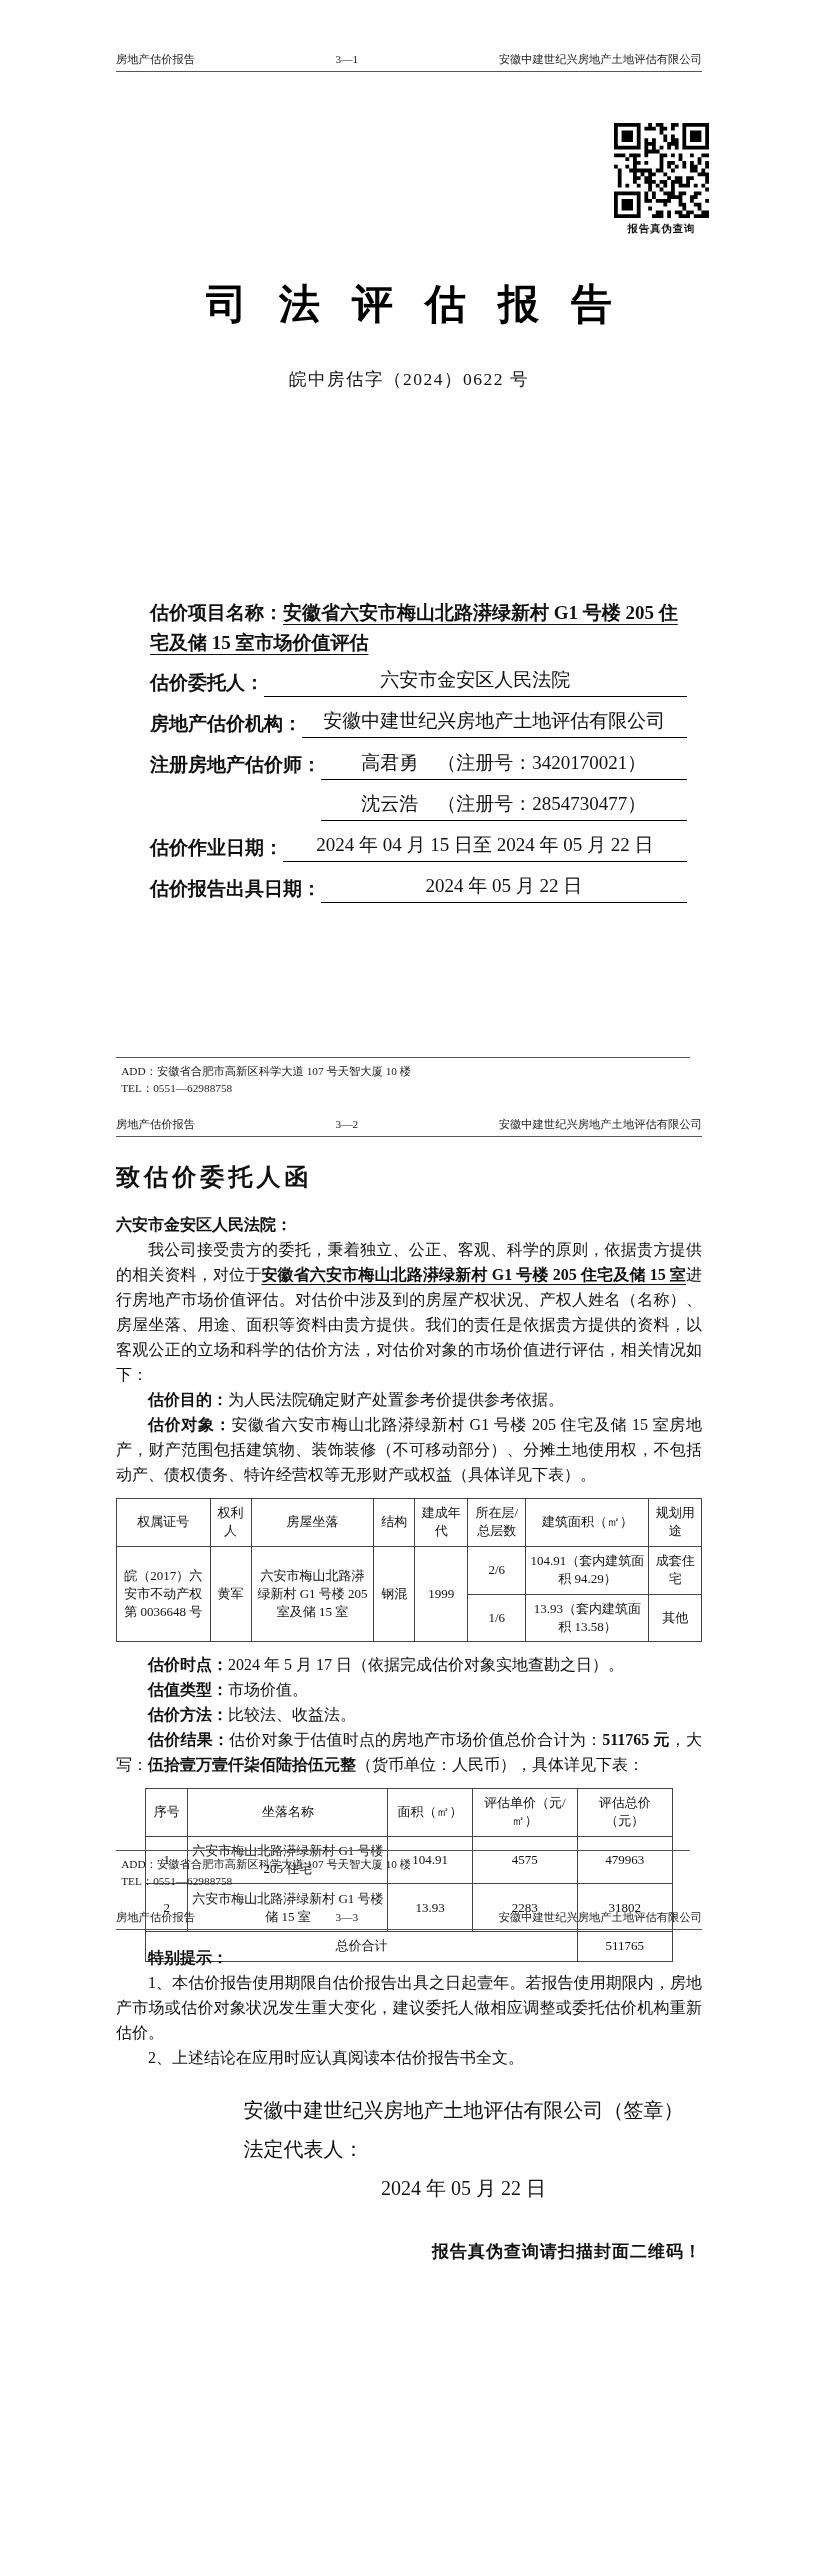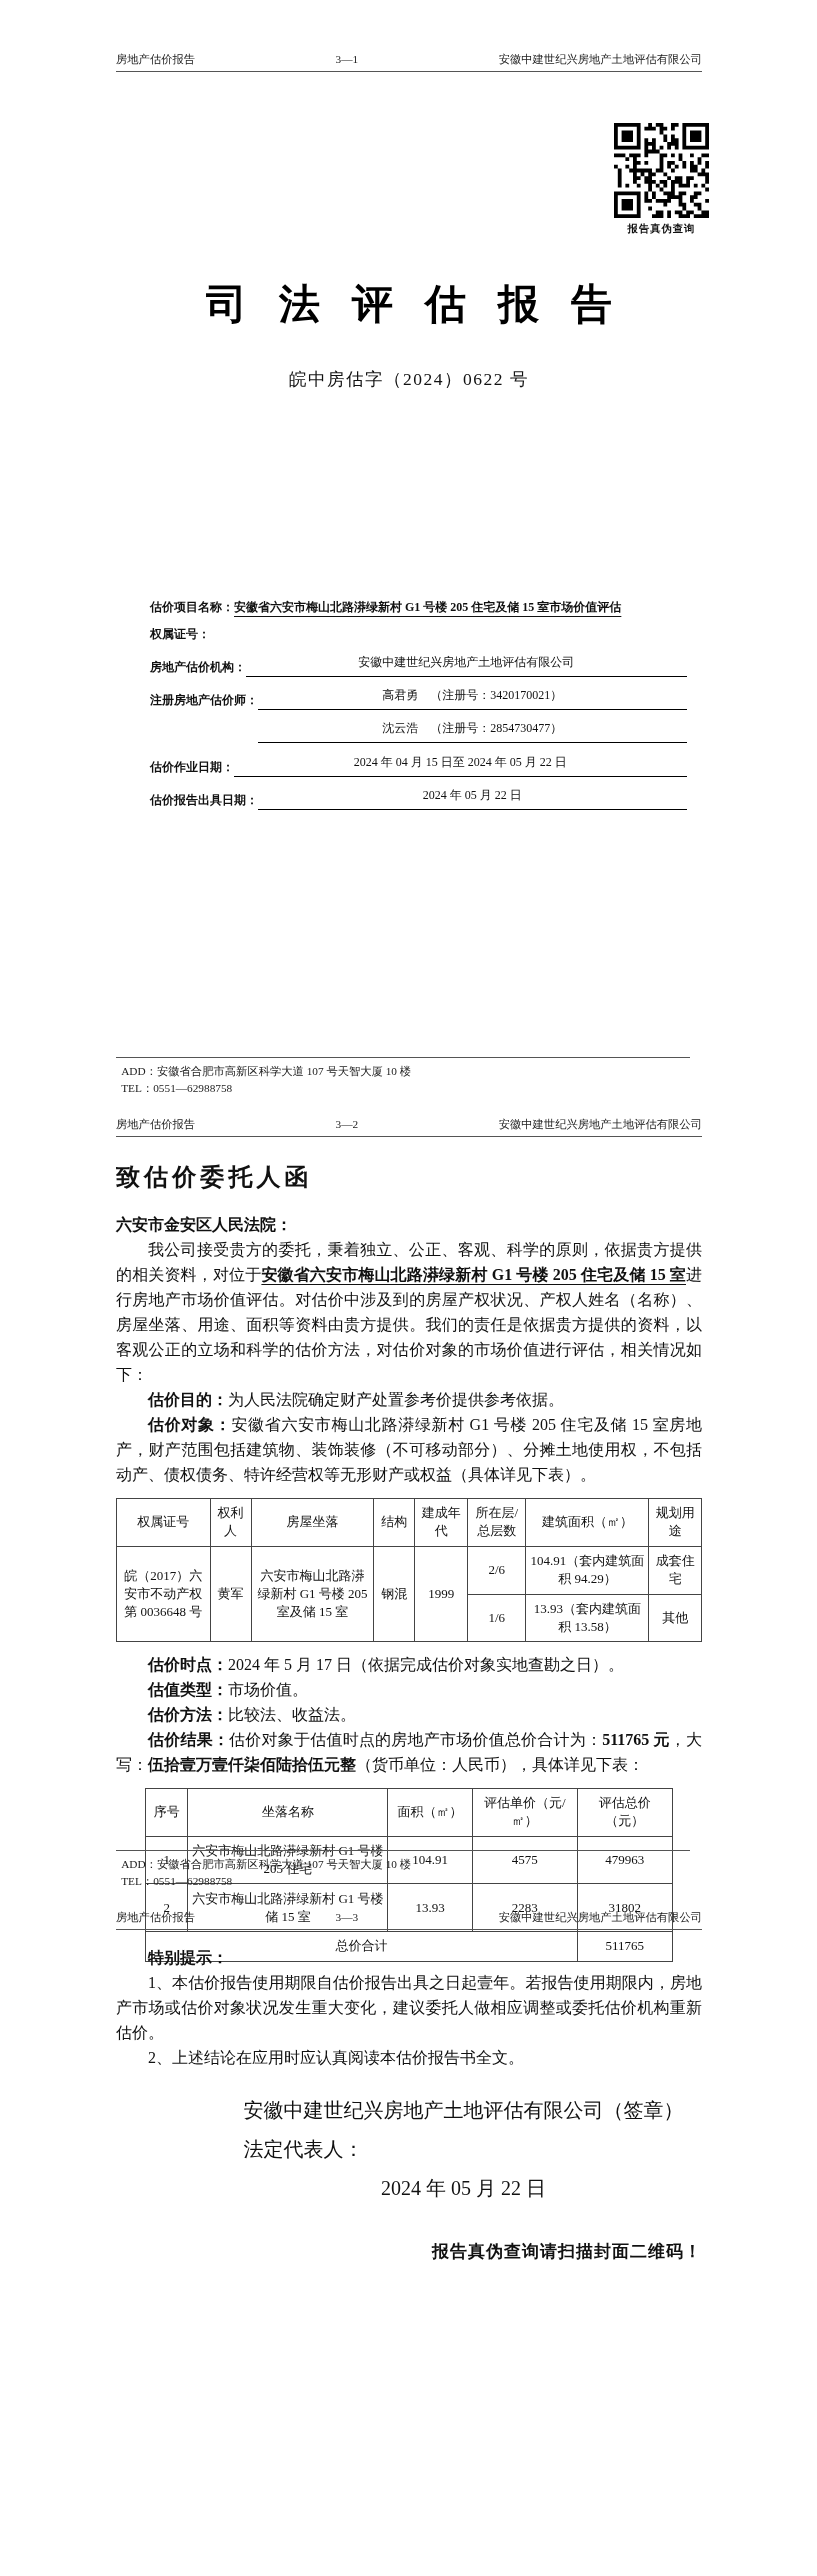--- a/index.html
+++ b/index.html
@@ -19,21 +19,21 @@
 
   .qr-wrap{position:absolute;top:123px;right:107px;width:99px;text-align:center;}
   .qr-svg{width:95px;height:95px;display:block;margin:0 auto;background:#fff;}
   .qr-caption{font-size:10.3px;font-weight:700;margin-top:4.1px;letter-spacing:1px;}
 
   .cover-title{margin-top:212px;text-align:center;font-weight:700;line-height:1;color:#000;}
   .cover-title .line{font-size:41px;letter-spacing:0.62em;padding-left:0.62em;}
   .cover-title .line2{letter-spacing:0.78em;padding-left:0.78em;margin-top:25px;}
   .doc-number{margin-top:42px;text-align:center;font-size:17.5px;letter-spacing:1.5px;}
 
-  .cover-fields{margin:207px 15.5px 0 34px;font-size:12px;line-height:1.55;}
+  .cover-fields{margin:207px 15.5px 0 34px;font-size:19px;line-height:1.55;}
   .field-para{margin-bottom:8.2px;}
   .field-label{font-weight:700;white-space:nowrap;}
   .field-value-inline{font-weight:700;text-decoration:underline;text-underline-offset:5.2px;}
   .field-row{display:flex;align-items:flex-end;margin-bottom:9.3px;}
   .field-value{flex:1;text-align:center;border-bottom:1px solid #000;padding-bottom:1.5px;min-height:24px;}
   .spacer-label{display:inline-block;width:9em;}
 
   .letter-title{margin-top:24px;text-align:left;font-size:24px;font-weight:700;letter-spacing:4.1px;}
   .letter-body{font-size:16px;line-height:25px;text-align:justify;}
   .salutation{margin-top:18.5px;font-weight:700;}
@@ -75,21 +75,22 @@
       <div class="line line2">司法评估报告</div>
     </h1>
 
     <div class="doc-number">皖中房估字（2024）0622 号</div>
 
     <div class="cover-fields">
       <div class="field-para">
         <span class="field-label">估价项目名称：</span><span class="field-value-inline">安徽省六安市梅山北路漭绿新村 G1 号楼 205 住宅及储 15 室市场价值评估</span>
       </div>
       <div class="field-row">
-        <span class="field-label">权属证号：</span>
+        <span class="field-label">估价委托人：</span>
+        <span class="field-value">六安市金安区人民法院</span>
       </div>
       <div class="field-row">
         <span class="field-label">房地产估价机构：</span>
         <span class="field-value">安徽中建世纪兴房地产土地评估有限公司</span>
       </div>
       <div class="field-row">
         <span class="field-label">注册房地产估价师：</span>
         <span class="field-value">高君勇　（注册号：3420170021）</span>
       </div>
       <div class="field-row">

